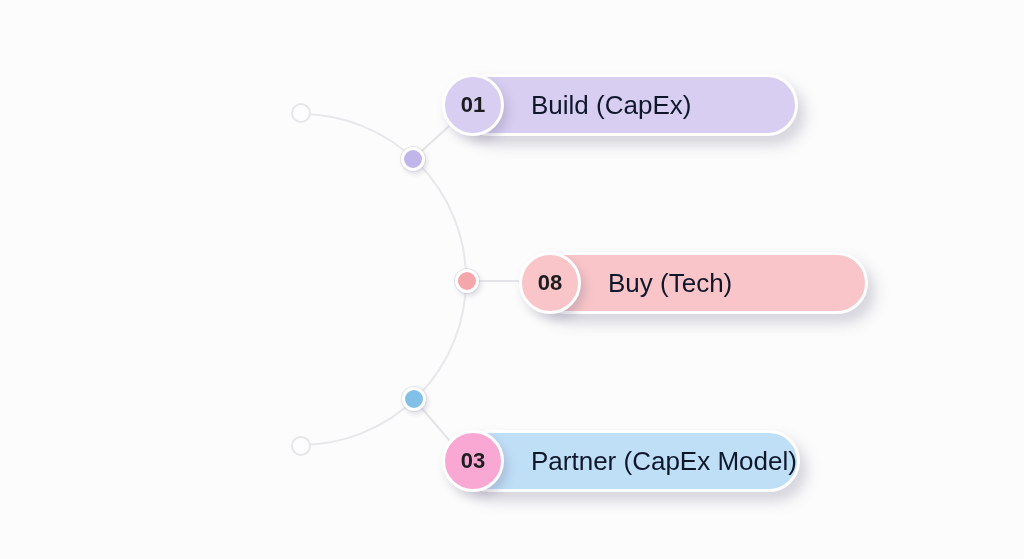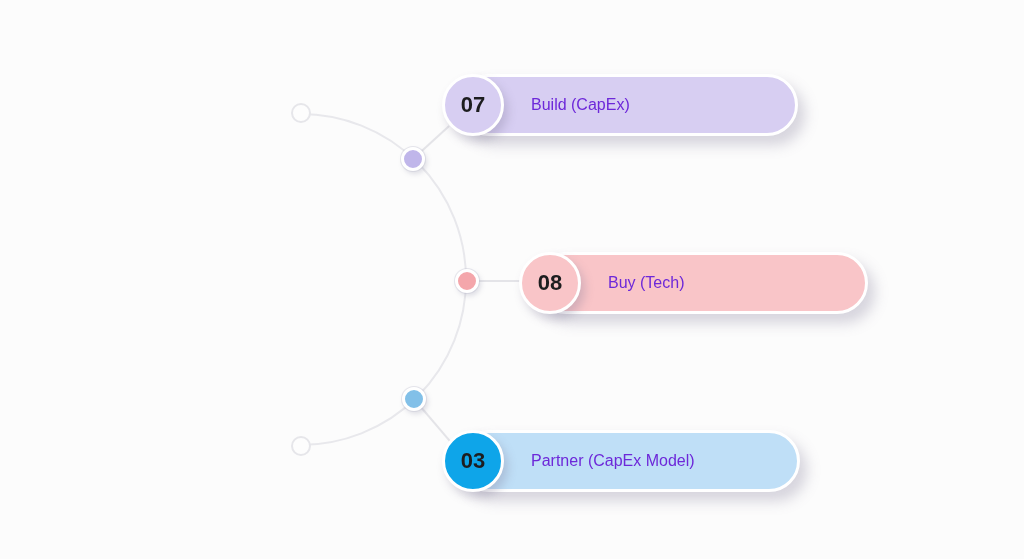--- a/index.html
+++ b/index.html
@@ -101,22 +101,22 @@
     position: absolute;
     left: 16px; right: 0; top: 0; bottom: 0;
     border-radius: 999px;
     border: 3px solid #ffffff;
     box-sizing: border-box;
     box-shadow: 7px 9px 14px rgba(125,118,150,0.30);
     display: flex; align-items: center;
     padding-left: 70px;
   }
   .pill-label {
-    font-size: 16px;
-    color: #6d28d9;
+    font-size: 26px;
+    color: #0f172a;
     white-space: nowrap;
   }
   .pill-num-circle {
     position: absolute;
     left: 0; top: 0;
     width: 56px; height: 56px;
     border-radius: 50%;
     border: 3px solid #ffffff;
     box-shadow: 4px 6px 10px rgba(125,118,150,0.30);
     display: flex; align-items: center; justify-content: center;
@@ -142,35 +142,35 @@
   <div class="node node-bottom"></div>
   <div class="dot dot-1" style="background: rgb(192, 182, 234);"></div>
   <div class="dot dot-2" style="background: rgb(244, 166, 171);"></div>
   <div class="dot dot-3" style="background: rgb(130, 192, 232);"></div>
 
   <div class="pill pill-1">
     <div class="pill-body" style="background: rgb(215, 206, 242);">
       <span class="pill-label">Build (CapEx)</span>
     </div>
     <div class="pill-num-circle" style="background: rgb(215, 206, 242);">
-      <span class="pill-num">07</span>
+      <span class="pill-num">01</span>
     </div>
   </div>
 
   <div class="pill pill-2">
     <div class="pill-body" style="background: rgb(249, 197, 200);">
       <span class="pill-label">Buy (Tech)</span>
     </div>
     <div class="pill-num-circle" style="background: rgb(249, 197, 200);">
       <span class="pill-num">08</span>
     </div>
   </div>
 
   <div class="pill pill-3">
     <div class="pill-body" style="background: rgb(191, 223, 247);">
       <span class="pill-label">Partner (CapEx Model)</span>
     </div>
-    <div class="pill-num-circle" style="background: #0ea5e9;">
+    <div class="pill-num-circle" style="background: #f9a8d4;">
       <span class="pill-num">03</span>
     </div>
   </div>
 
 </div>
 
 </body></html>

